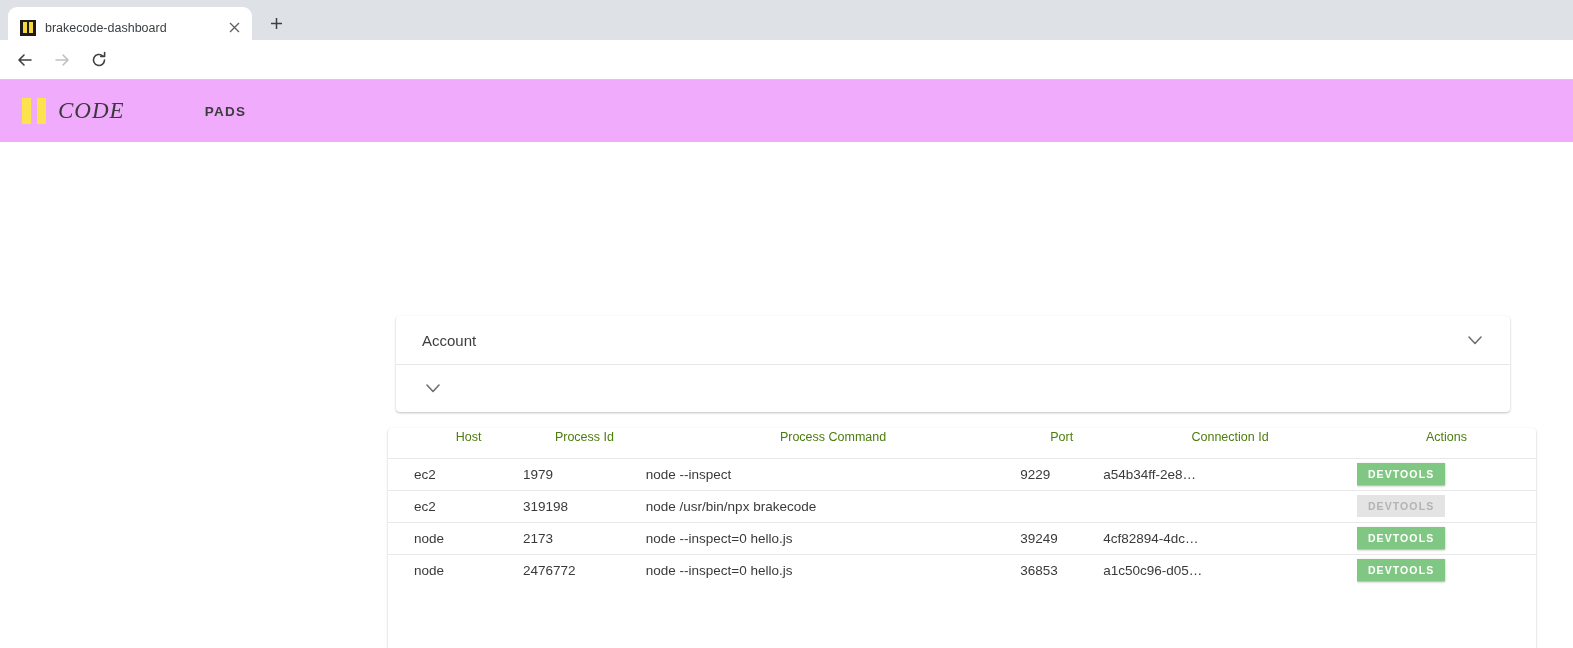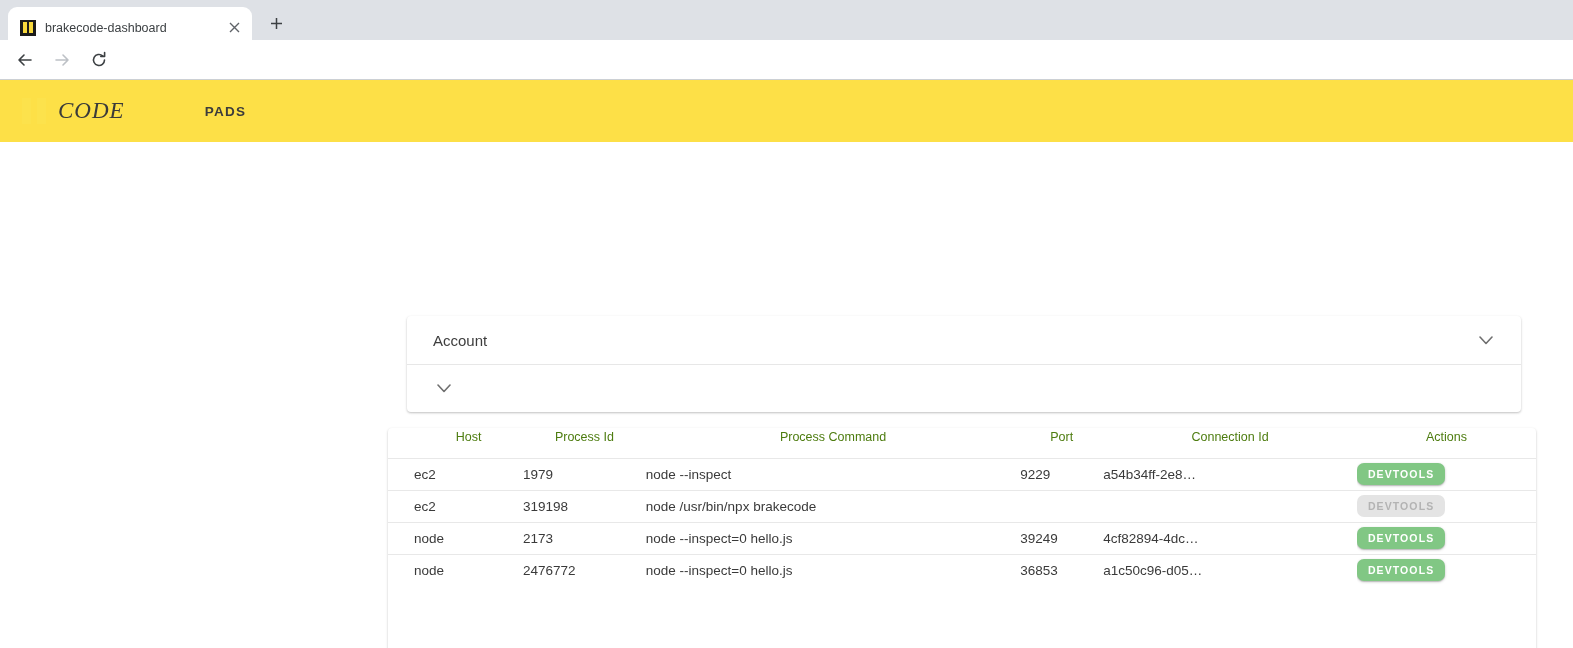--- a/index.html
+++ b/index.html
@@ -64,21 +64,21 @@
     background: #f1f3f4; border-radius: 14px;
     display: flex; align-items: center;
     padding: 0 14px;
   }
   .lock-icon { flex: 0 0 14px; margin-right: 12px; display: flex; align-items: center; }
   .url-text { font-size: 13.5px; color: #202124; white-space: nowrap; }
   .url-text .url-path { color: #5f6368; }
 
   
   .app-header {
-    height: 62px; background: #fde047;
+    height: 62px; background: #f0abfc;
     display: flex; align-items: center;
     padding-left: 22px;
   }
   .logo { display: flex; align-items: center; margin-right: 62px; }
   .logo-bars { display: flex; gap: 6px; margin-right: 12px; }
   .logo-bars i { display: block; width: 9px; height: 26px; background: #fce24c; }
   .logo-text {
     font-size: 23px; font-style: italic; color: #3a3a3a;
     letter-spacing: 1px; font-family: "Liberation Serif", serif;
   }
@@ -87,21 +87,21 @@
     font-size: 13.5px; letter-spacing: 1.3px; font-weight: 600;
     color: #3c3c3c; padding: 11px 18px; border-radius: 4px;
     background: transparent;
   }
   .nav-link.active { background: #e4e4e4; }
 
   
   .page { position: relative; height: 486px; background: #ffffff; }
 
   .accordion {
-    position: absolute; left: 407px; top: 174px; width: 1114px;
+    position: absolute; left: 396px; top: 174px; width: 1114px;
     background: #ffffff; border-radius: 4px;
     box-shadow: 0 1px 3px rgba(0,0,0,.12), 0 1px 2px rgba(0,0,0,.14);
     overflow: hidden;
   }
   .accordion-item {
     height: 48px; display: flex; align-items: center;
     padding: 0 24px 0 26px;
   }
   .accordion-item + .accordion-item { border-top: 1px solid #e7e7e7; }
   .accordion-label { flex: 1 1 auto; font-size: 15px; color: #3d3d3d; }
@@ -136,21 +136,21 @@
   .c-pid    { width: 120px; }
   .c-cmd    { width: 366px; }
   .c-port   { width: 81px; }
   .c-conn   { width: 248px; }
   .c-act    { width: 175px; }
 
   .devtools-btn {
     display: inline-block;
     background: #81c784; color: #ffffff;
     font-size: 10.5px; font-weight: bold; letter-spacing: 1.1px;
-    padding: 5px 11px; border-radius: 7px;
+    padding: 5px 11px; border-radius: 0;
     box-shadow: 0 1px 3px rgba(0,0,0,.2), 0 1px 1px rgba(0,0,0,.14);
   }
   .devtools-btn.disabled {
     background: #e4e4e4; color: #b3b3b3; box-shadow: none;
   }
 </style>
 </head>
 <body>
 
 <div class="browser-chrome">

